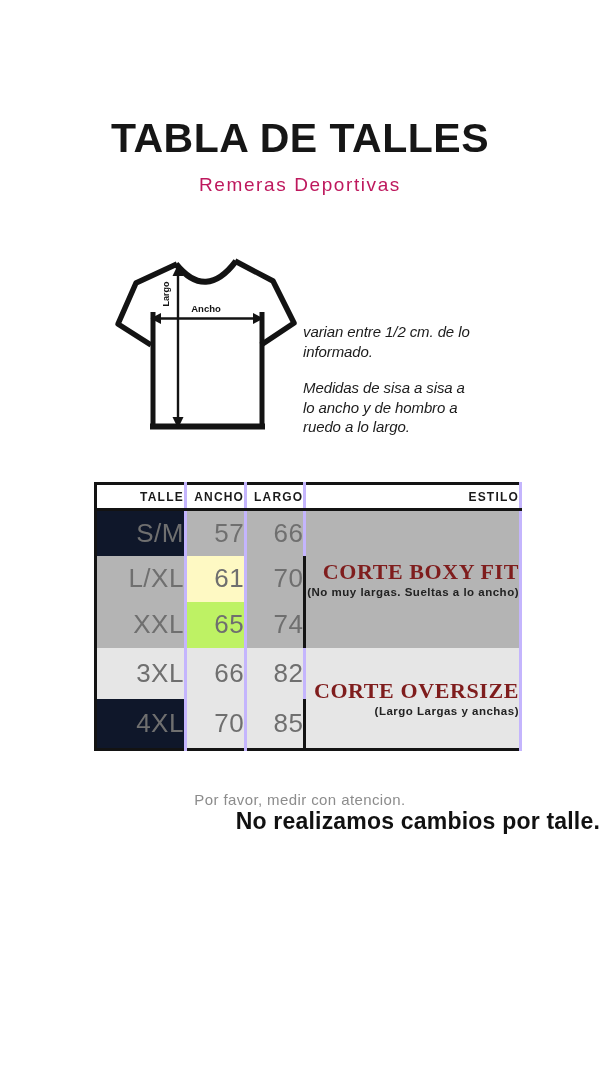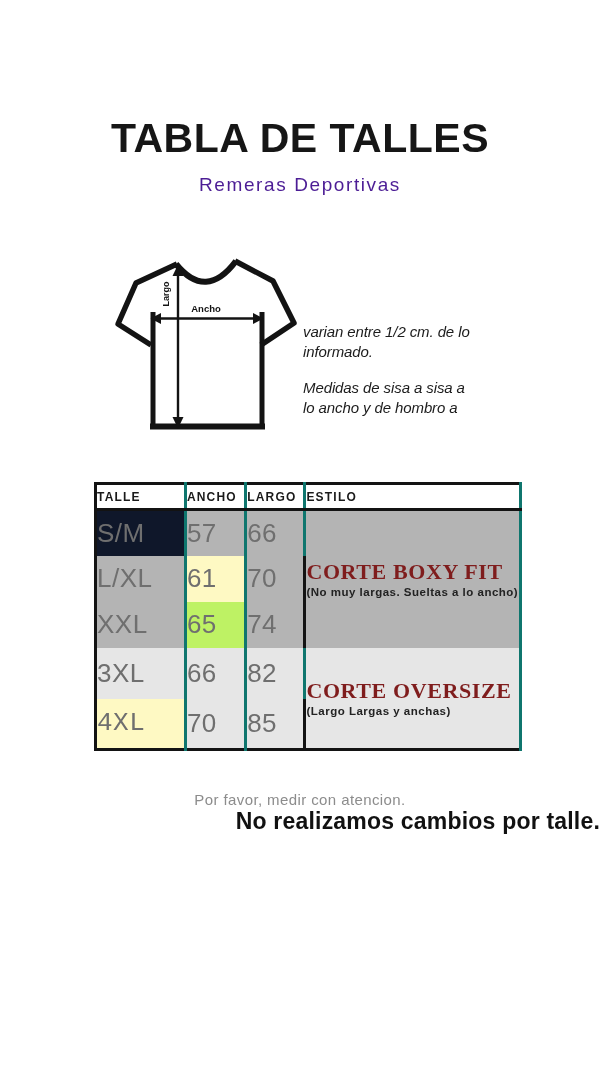--- a/index.html
+++ b/index.html
@@ -27,21 +27,21 @@
     color: #161616;
   }
   .subtitle {
     position: absolute;
     top: 173px; left: 0;
     width: 100%;
     text-align: center;
     font-size: 19px;
     font-weight: 400;
     letter-spacing: 1.6px;
-    color: #4c1d95;
+    color: #be185d;
   }
 
   
   .shirt-svg {
     position: absolute;
     left: 100px; top: 248px;
     width: 205px; height: 192px;
   }
   .notes {
     position: absolute;
@@ -63,22 +63,22 @@
     width: 428px;
   }
   table.size-table {
     border-collapse: collapse;
     width: 428px;
     border: 3px solid #131313;
     table-layout: fixed;
   }
   .size-table th, .size-table td {
     border-left: 3px solid #131313;
-    border-right: 3px solid #0f766e;
-    text-align: left;
+    border-right: 3px solid #c4b5fd;
+    text-align: right;
     vertical-align: middle;
     padding: 0;
   }
   .size-table thead th {
     background: #ffffff;
     border-bottom: 3px solid #131313;
     height: 26px;
     font-size: 12px;
     font-weight: 700;
     letter-spacing: 1.2px;
@@ -176,20 +176,21 @@
   </svg>
 
   <div class="notes">
     <div class="note-para">
       <span class="note-line">varian entre 1/2 cm. de lo</span>
       <span class="note-line">informado.</span>
     </div>
     <div class="note-para">
       <span class="note-line">Medidas de sisa a sisa a</span>
       <span class="note-line">lo ancho y de hombro a</span>
+      <span class="note-line">ruedo a lo largo.</span>
     </div>
   </div>
 
   <div class="size-table-wrap">
     <table class="size-table">
       <thead>
         <tr id="header-row">
             <th class="col-talle">TALLE</th>
             <th class="col-ancho">ANCHO</th>
             <th class="col-largo">LARGO</th>
@@ -219,21 +220,21 @@
           <tr class="sec-1">
             <td style="background: rgb(230, 230, 230);">3XL</td>
             <td style="background: rgb(230, 230, 230);">66</td>
             <td style="background: rgb(230, 230, 230);">82</td>
             <td class="estilo-cell" rowspan="2" style="background: rgb(230, 230, 230);">
               <div class="estilo-title">CORTE OVERSIZE</div>
               <div class="estilo-sub">(Largo Largas y anchas)</div>
             </td>
           </tr>
           <tr class="sec-1">
-            <td style="background: #fef9c3; font-family: Liberation Mono, monospace;">4XL</td>
+            <td style="background: #0f172a;">4XL</td>
             <td style="background: rgb(230, 230, 230);">70</td>
             <td style="background: rgb(230, 230, 230);">85</td>
           </tr>
         </tbody>
     </table>
   </div>
 
   <div class="footer-note">Por favor, medir con atencion.</div>
   <div class="footer-warning">No realizamos cambios por talle.</div>
 

